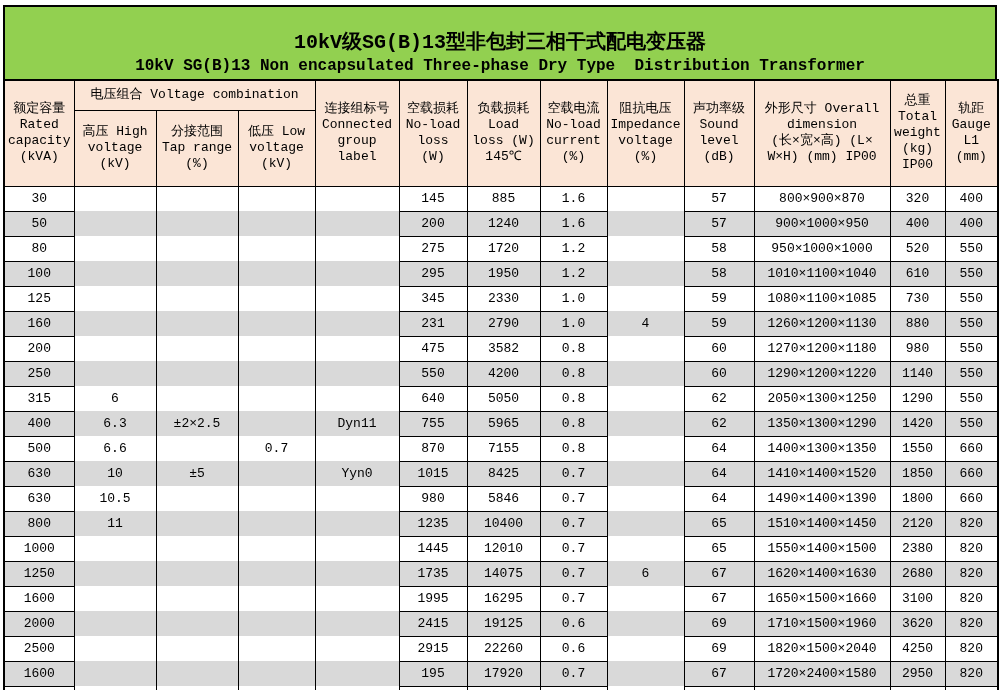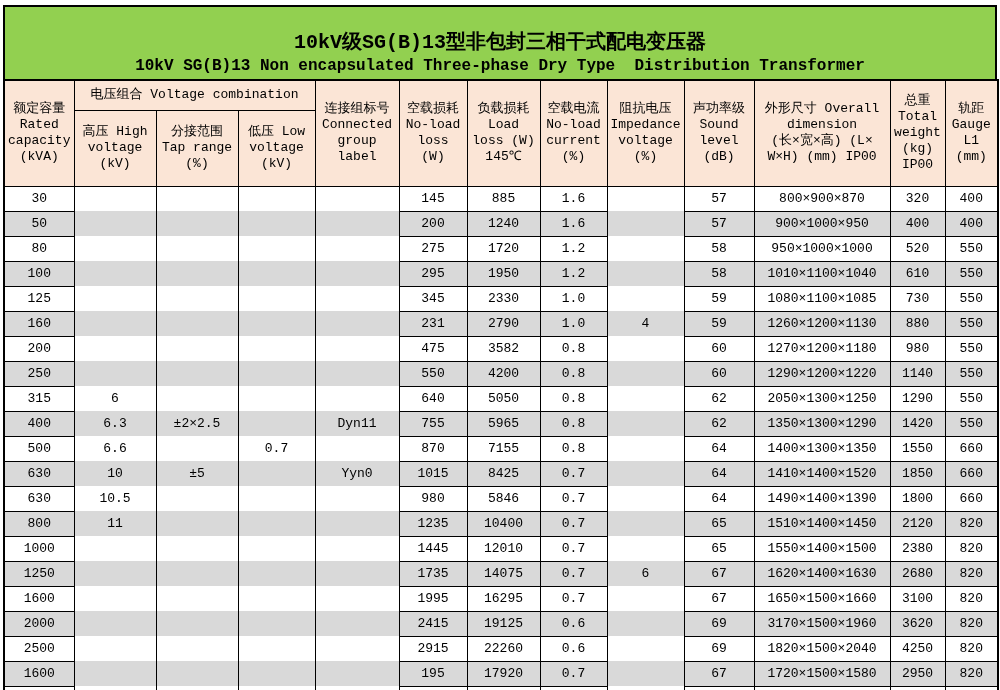--- a/index.html
+++ b/index.html
@@ -410,21 +410,21 @@
           <td>2000</td>
           <td class="noline"></td>
           <td class="noline"></td>
           <td class="noline"></td>
           <td class="noline"></td>
           <td>2415</td>
           <td>19125</td>
           <td>0.6</td>
           <td class="noline"></td>
           <td>69</td>
-          <td>3170×1500×1960</td>
+          <td>1710×1500×1960</td>
           <td>3620</td>
           <td>820</td>
         </tr>
         <tr>
           <td>2500</td>
           <td class="noline"></td>
           <td class="noline"></td>
           <td class="noline"></td>
           <td class="noline"></td>
           <td>2915</td>
@@ -440,21 +440,21 @@
           <td>1600</td>
           <td class="noline"></td>
           <td class="noline"></td>
           <td class="noline"></td>
           <td class="noline"></td>
           <td>195</td>
           <td>17920</td>
           <td>0.7</td>
           <td class="noline"></td>
           <td>67</td>
-          <td>1720×1500×1580</td>
+          <td>1720×2400×1580</td>
           <td>2950</td>
           <td>820</td>
         </tr>
         <tr>
           <td>2000</td>
           <td class="noline"></td>
           <td class="noline"></td>
           <td class="noline"></td>
           <td class="noline"></td>
           <td>2415</td>

